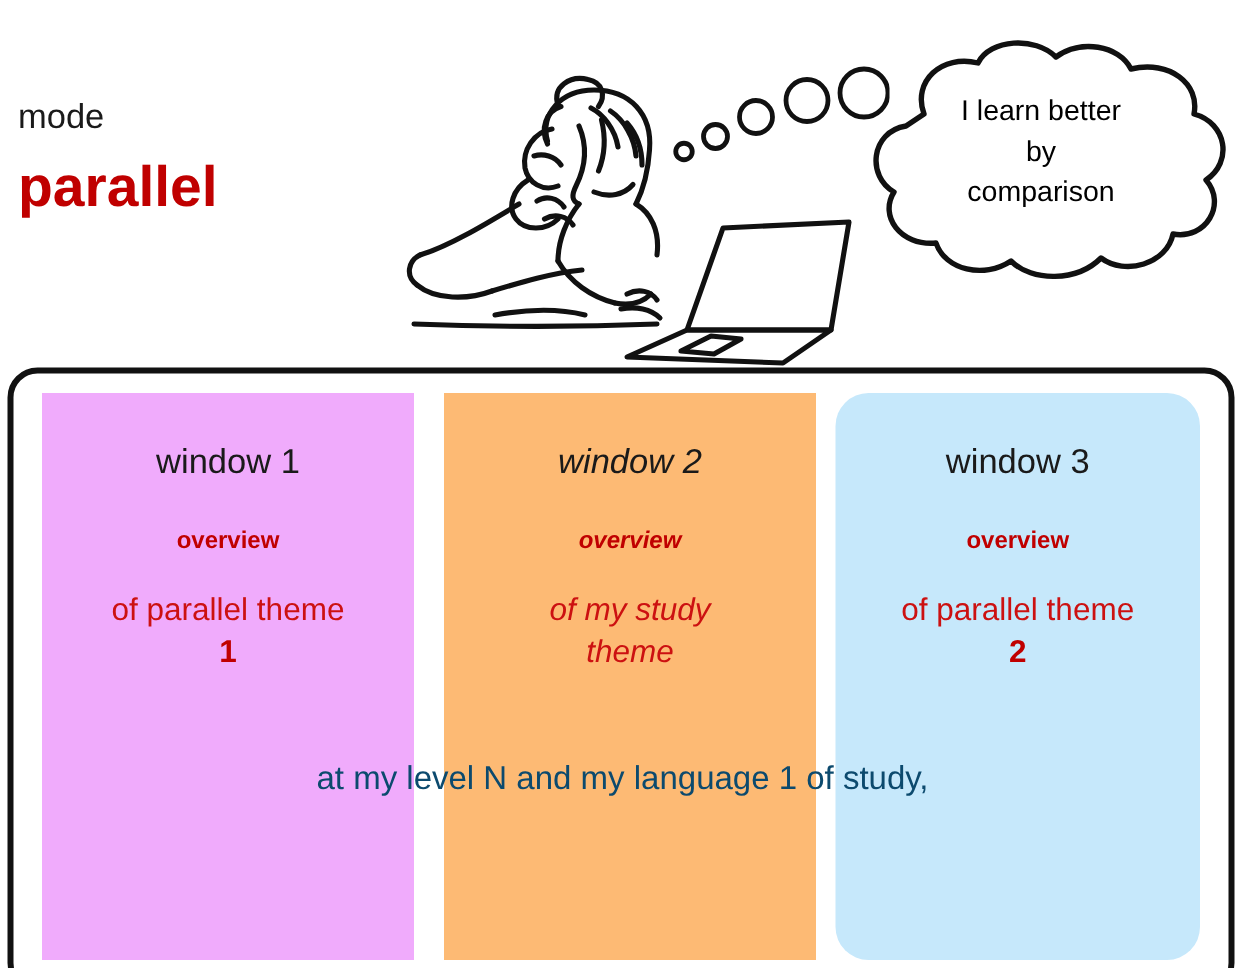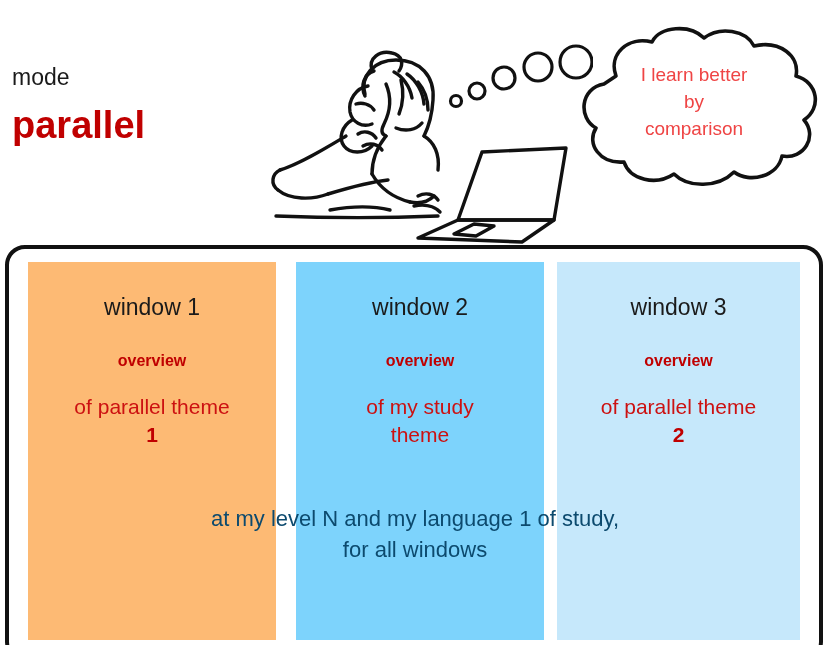--- a/index.html
+++ b/index.html
@@ -68,21 +68,21 @@
     height: 165px;
   }
   .bubble-text {
     position: absolute;
     left: 596px;
     top: 40px;
     width: 196px;
     text-align: center;
     font-size: 19px;
     line-height: 1.42;
-    color: #ef4444;
+    color: #000000;
   }
   .bubble-text span { display: block; }
 
   
   .frame {
     position: absolute;
     left: 5px;
     top: 223px;
     width: 818px;
     height: 417px;
@@ -101,23 +101,23 @@
     height: 378px;
   }
   .panel {
     position: absolute;
     top: 0;
     width: 248px;
     height: 378px;
     box-sizing: border-box;
     padding-top: 32px;
   }
-  .panel.p1 { left: 0px;   background: #fdba74; }
-  .panel.p2 { left: 268px; background: #7dd3fc; }
-  .panel.p3 { left: 529px; background: #c6e8fb; width: 243px; }
+  .panel.p1 { left: 0px;   background: #f0abfc; }
+  .panel.p2 { left: 268px; background: #fdba74; font-style: italic; }
+  .panel.p3 { left: 529px; background: #c6e8fb; width: 243px; border-radius: 22px; }
 
   .panel-title {
     text-align: center;
     font-size: 23px;
     line-height: 1.15;
     color: #1a1a1a;
   }
   .panel-overview {
     margin-top: 32px;
     text-align: center;
@@ -265,16 +265,15 @@
       <div class="panel-sub">
         <span class="sub-line">of parallel theme</span>
         <span class="sub-strong">2</span>
       </div>
     </div>
 
   </div>
 
   <div class="caption">
     <span>at my level N and my language 1 of study,</span>
-    <span>for all windows</span>
   </div>
 
 </div>
 
 </body></html>

